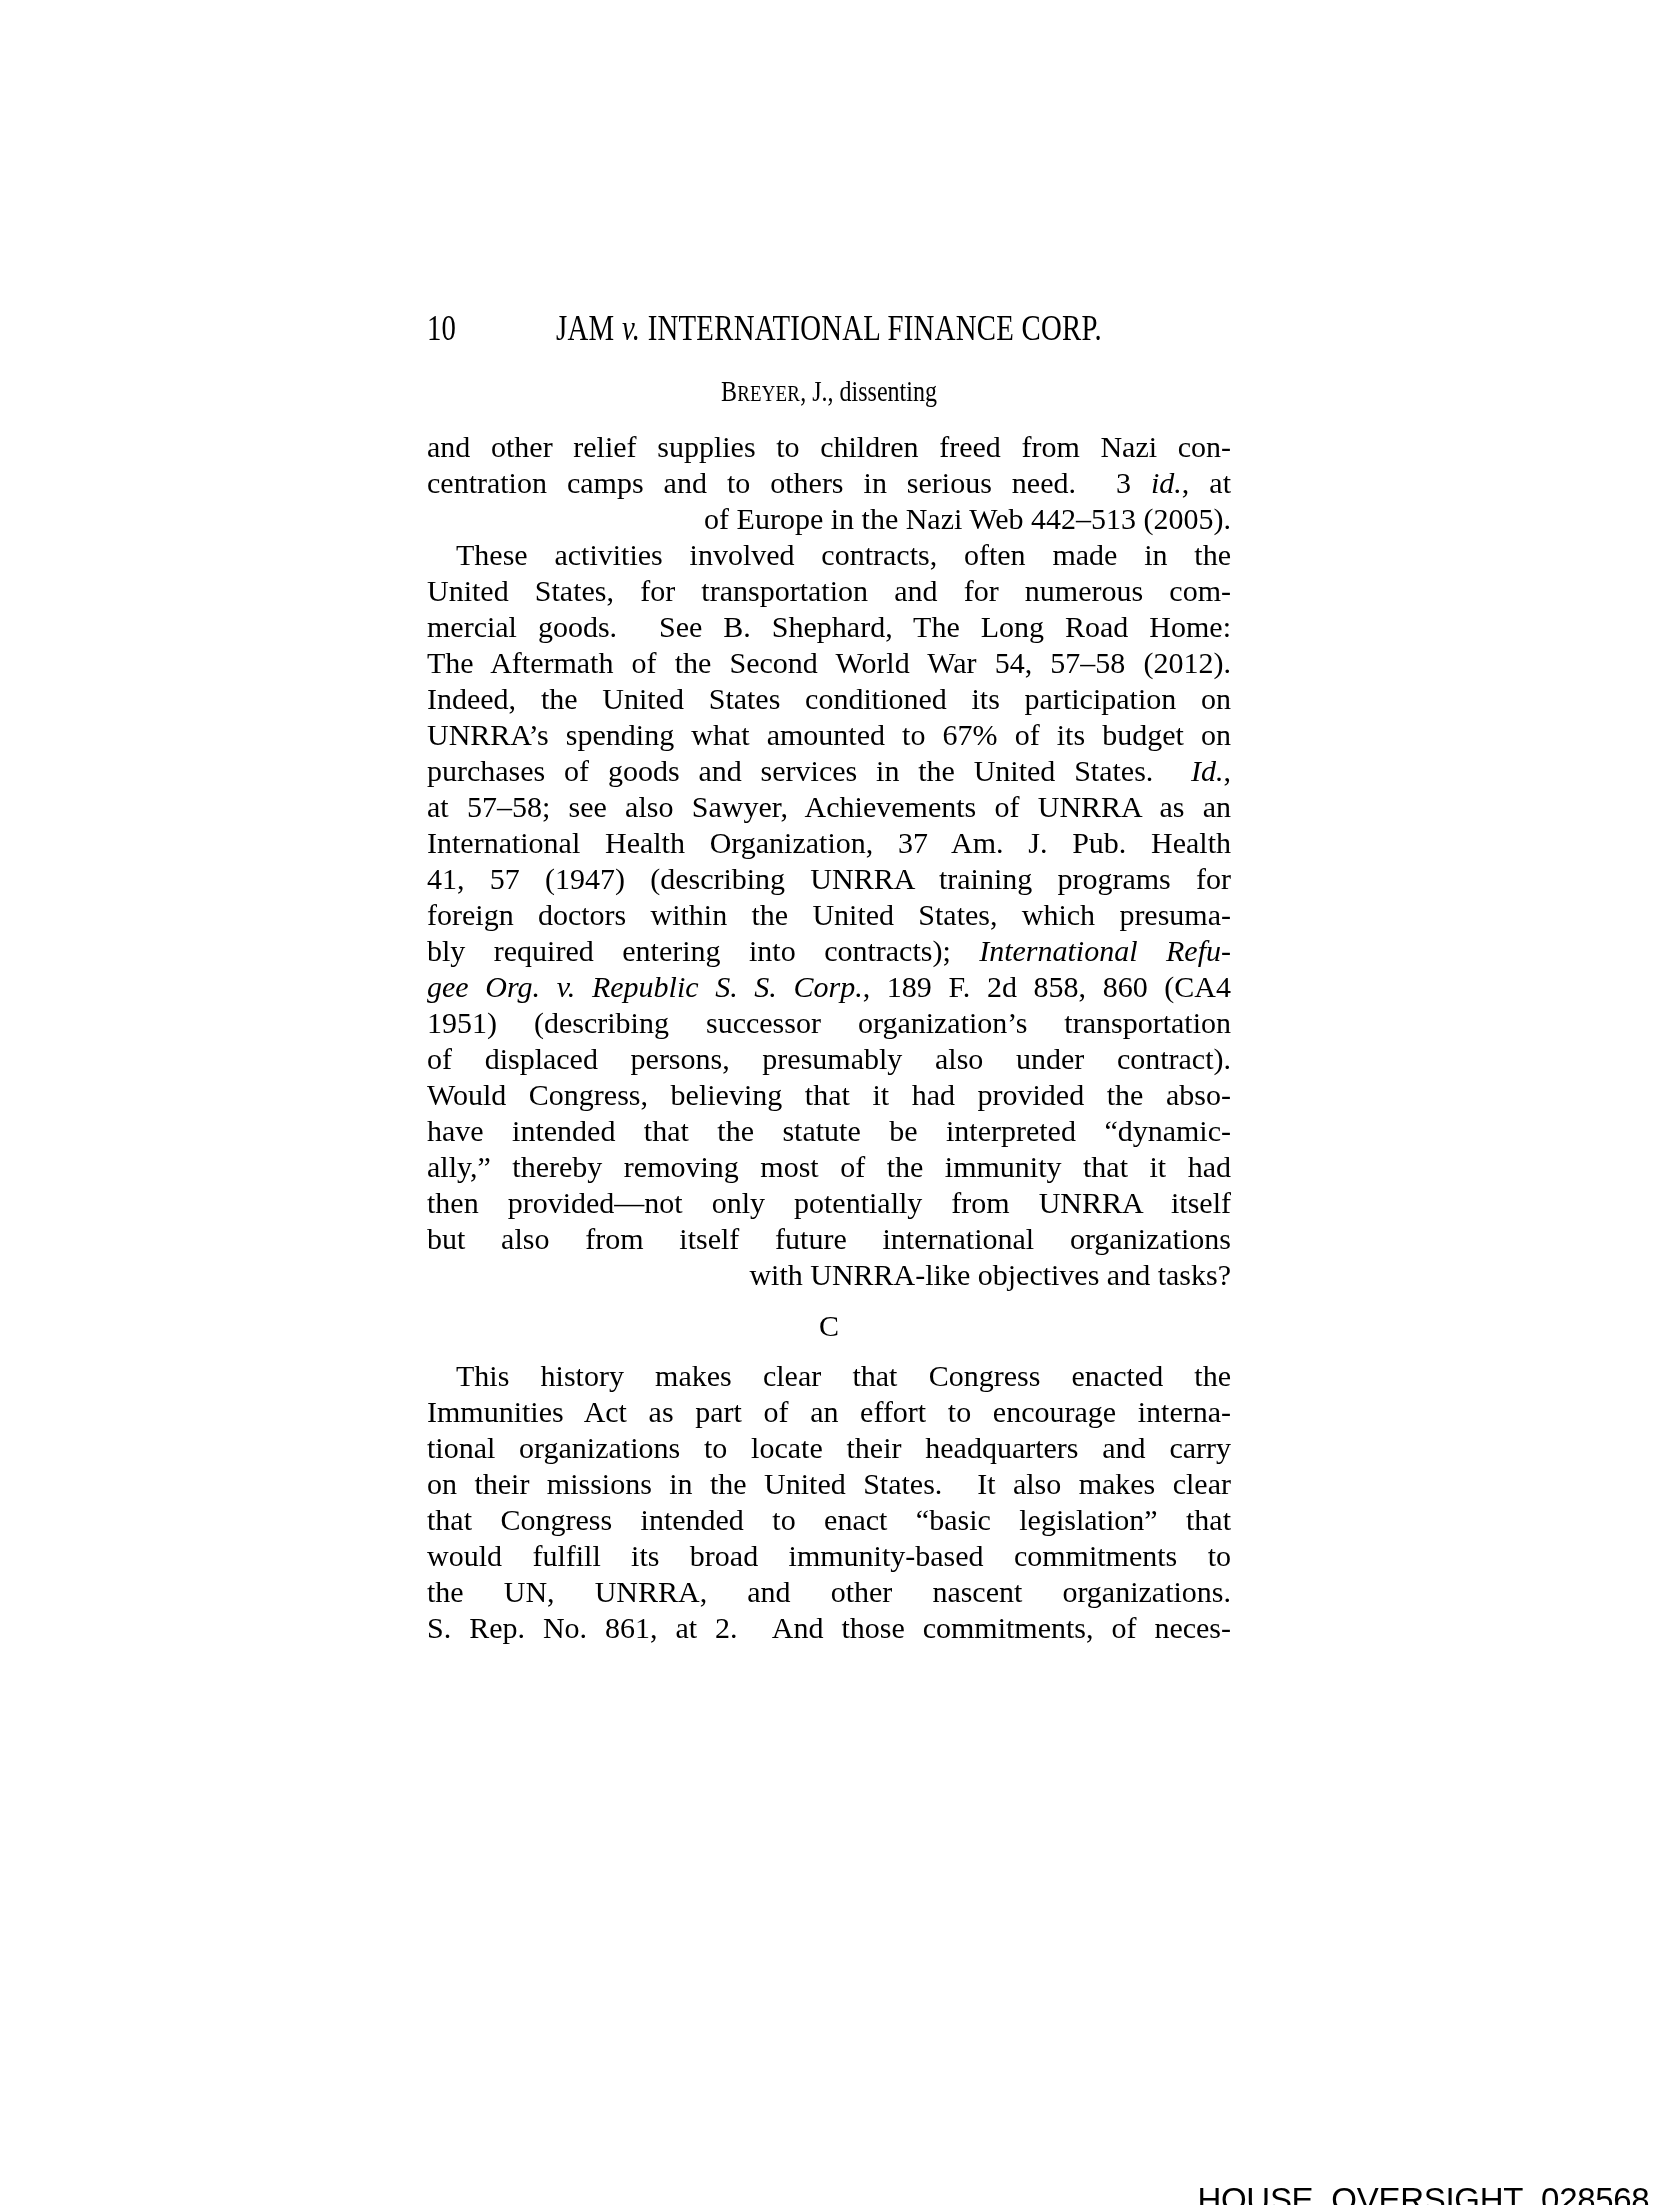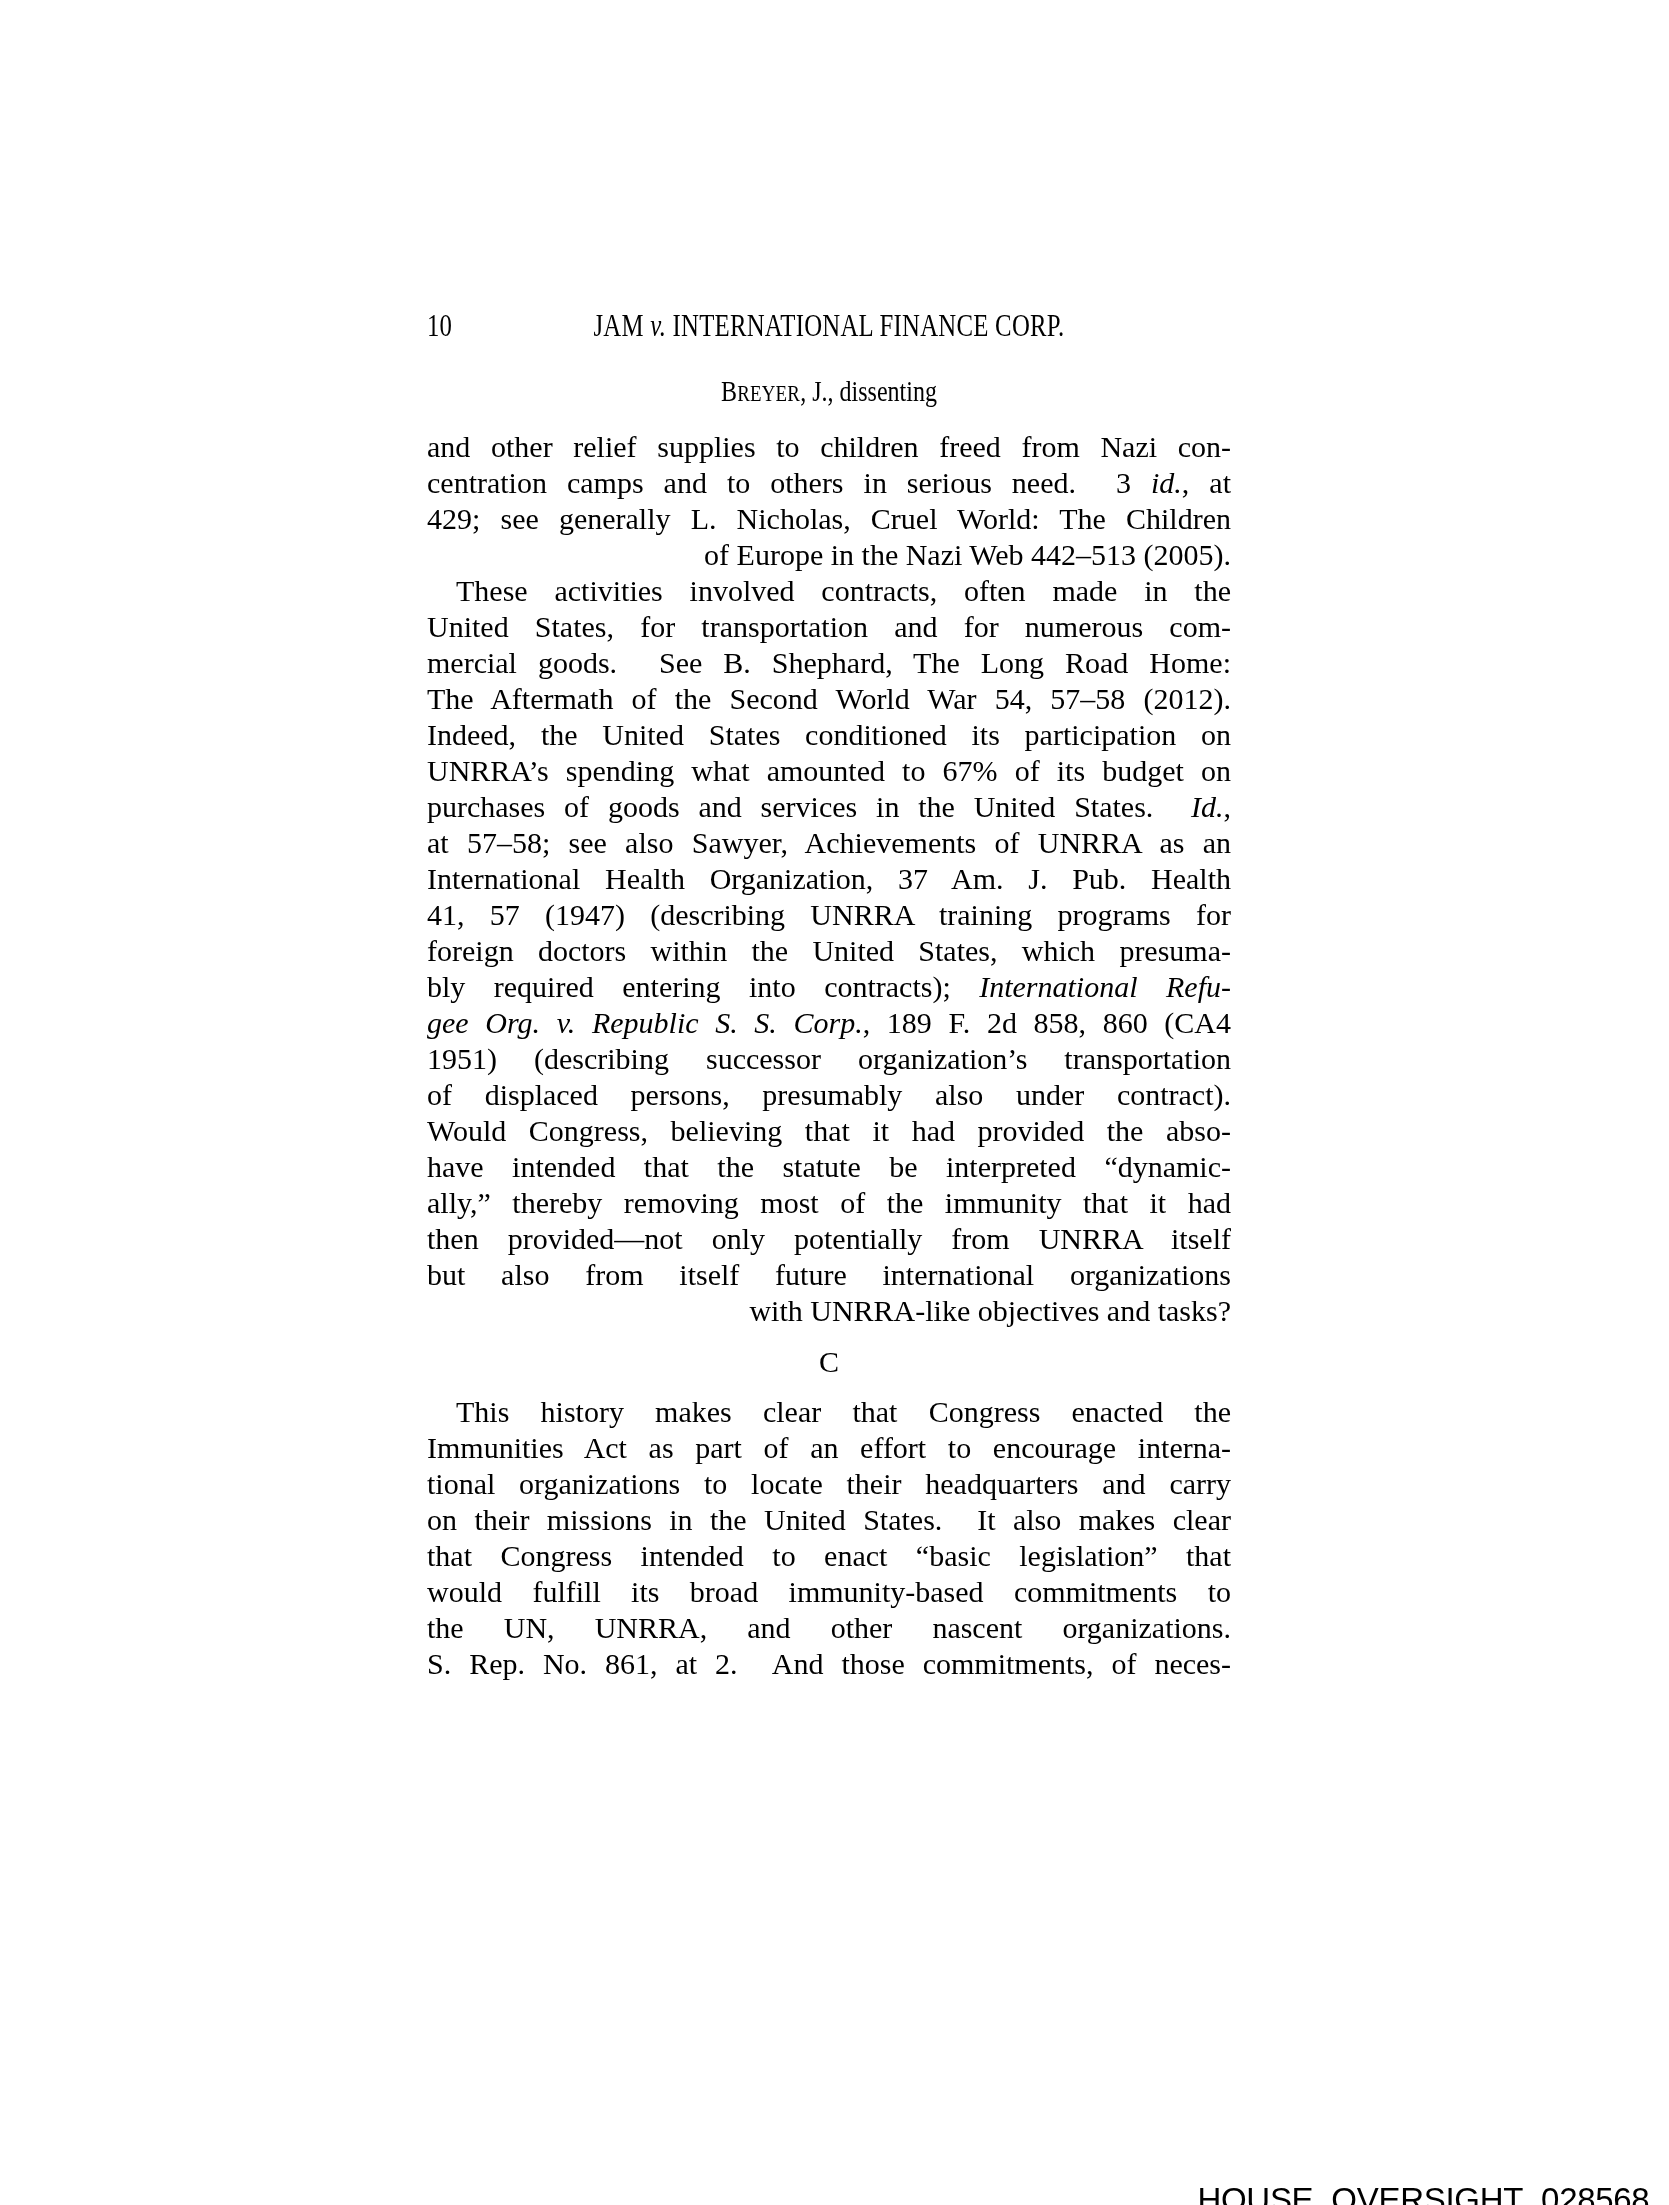--- a/index.html
+++ b/index.html
@@ -7,21 +7,21 @@
     position:relative;
     width:1669px;height:2205px;
     background:#ffffff;
     font-family:"Liberation Serif", serif;
     color:#000;
     overflow:hidden;
   }
   
   .running-head{
     position:absolute;left:427px;top:310px;width:804px;height:30px;
-    font-size:31px;line-height:1;white-space:pre;
+    font-size:36px;line-height:1;white-space:pre;
   }
   .page-num{
     position:absolute;left:0;top:0;
     transform:scaleX(0.8);transform-origin:left center;
   }
   .case-title{
     position:absolute;left:0;top:0;width:100%;text-align:center;
     transform:scaleX(0.8);transform-origin:center;
     letter-spacing:0.3px;
   }
@@ -72,21 +72,20 @@
   <div class="running-head">
     <span class="page-num">10</span>
     <span class="case-title"><span>JAM </span><span class="vi">v.</span><span> INTERNATIONAL FINANCE CORP.</span></span>
   </div>
 
   <div class="attribution"><span>B</span><span class="sc">REYER</span><span>, J., dissenting</span></div>
 
   <div class="body-text" id="body-text">
       <div class="line"><span>and other relief supplies to children freed from Nazi con-</span></div>
       <div class="line"><span>centration camps and to others in serious need.  3 </span><span class="it">id.</span><span>, at</span></div>
-      <div class="line"><span>429; see generally L. Nicholas, Cruel World: The Children</span></div>
       <div class="line last"><span>of Europe in the Nazi Web 442–513 (2005).</span></div>
       <div class="line ind"><span>These activities involved contracts, often made in the</span></div>
       <div class="line"><span>United States, for transportation and for numerous com-</span></div>
       <div class="line"><span>mercial goods.  See B. Shephard, The Long Road Home:</span></div>
       <div class="line"><span>The Aftermath of the Second World War 54, 57–58 (2012).</span></div>
       <div class="line"><span>Indeed, the United States conditioned its participation on</span></div>
       <div class="line"><span>UNRRA’s spending what amounted to 67% of its budget on</span></div>
       <div class="line"><span>purchases of goods and services in the United States.  </span><span class="it">Id.</span><span>,</span></div>
       <div class="line"><span>at 57–58; see also Sawyer, Achievements of UNRRA as an</span></div>
       <div class="line"><span>International Health Organization, 37 Am. J. Pub. Health</span></div>

